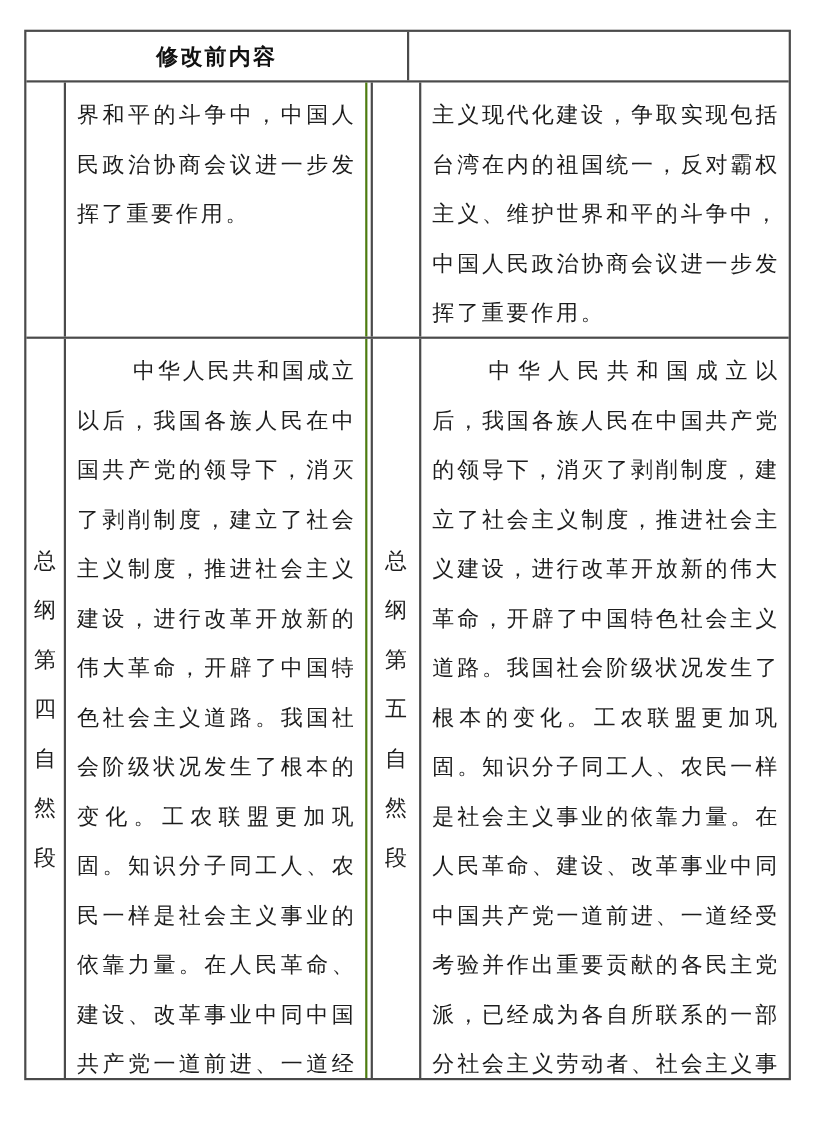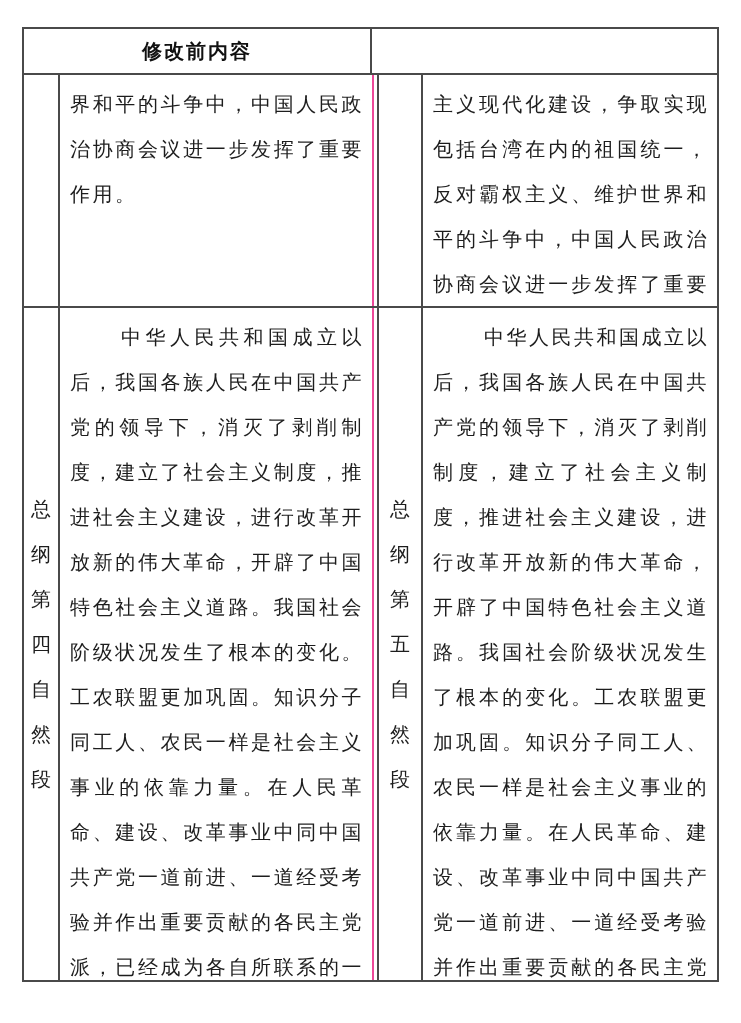--- a/index.html
+++ b/index.html
@@ -34,21 +34,21 @@
     font-size:20px; color:#1d1d1d; overflow:hidden; box-sizing:border-box;
   }
   .labelcol.left  { width:36px; border-right:2px solid #4a4a4a; }
   .labelcol.right { width:44px; border-right:2px solid #4a4a4a; }
   .vchar { height:45px; display:flex; align-items:center; justify-content:center; }
   .centergap { flex:0 0 5px; border-right:2px solid #4a4a4a; box-sizing:border-box; }
   .contentcol {
     box-sizing:border-box; font-size:20px; line-height:45px;
     letter-spacing:2.5px; text-align:justify; overflow:hidden; color:#1d1d1d;
   }
-  .contentcol.left  { flex:0 0 auto; width:314px; border-right:2px solid #ec4899; padding:7px 8px 0 10px; }
+  .contentcol.left  { flex:0 0 auto; width:274px; border-right:2px solid #4d7c0f; padding:7px 8px 0 10px; }
   .contentcol.right { flex:1 1 auto; padding:7px 8px 0 10px; }
   .row2 .contentcol p { text-indent:51px; }
   .contentcol p { margin:0; }
 </style>
 </head>
 <body>
 
 <div class="page">
   <div class="ctable">
 

